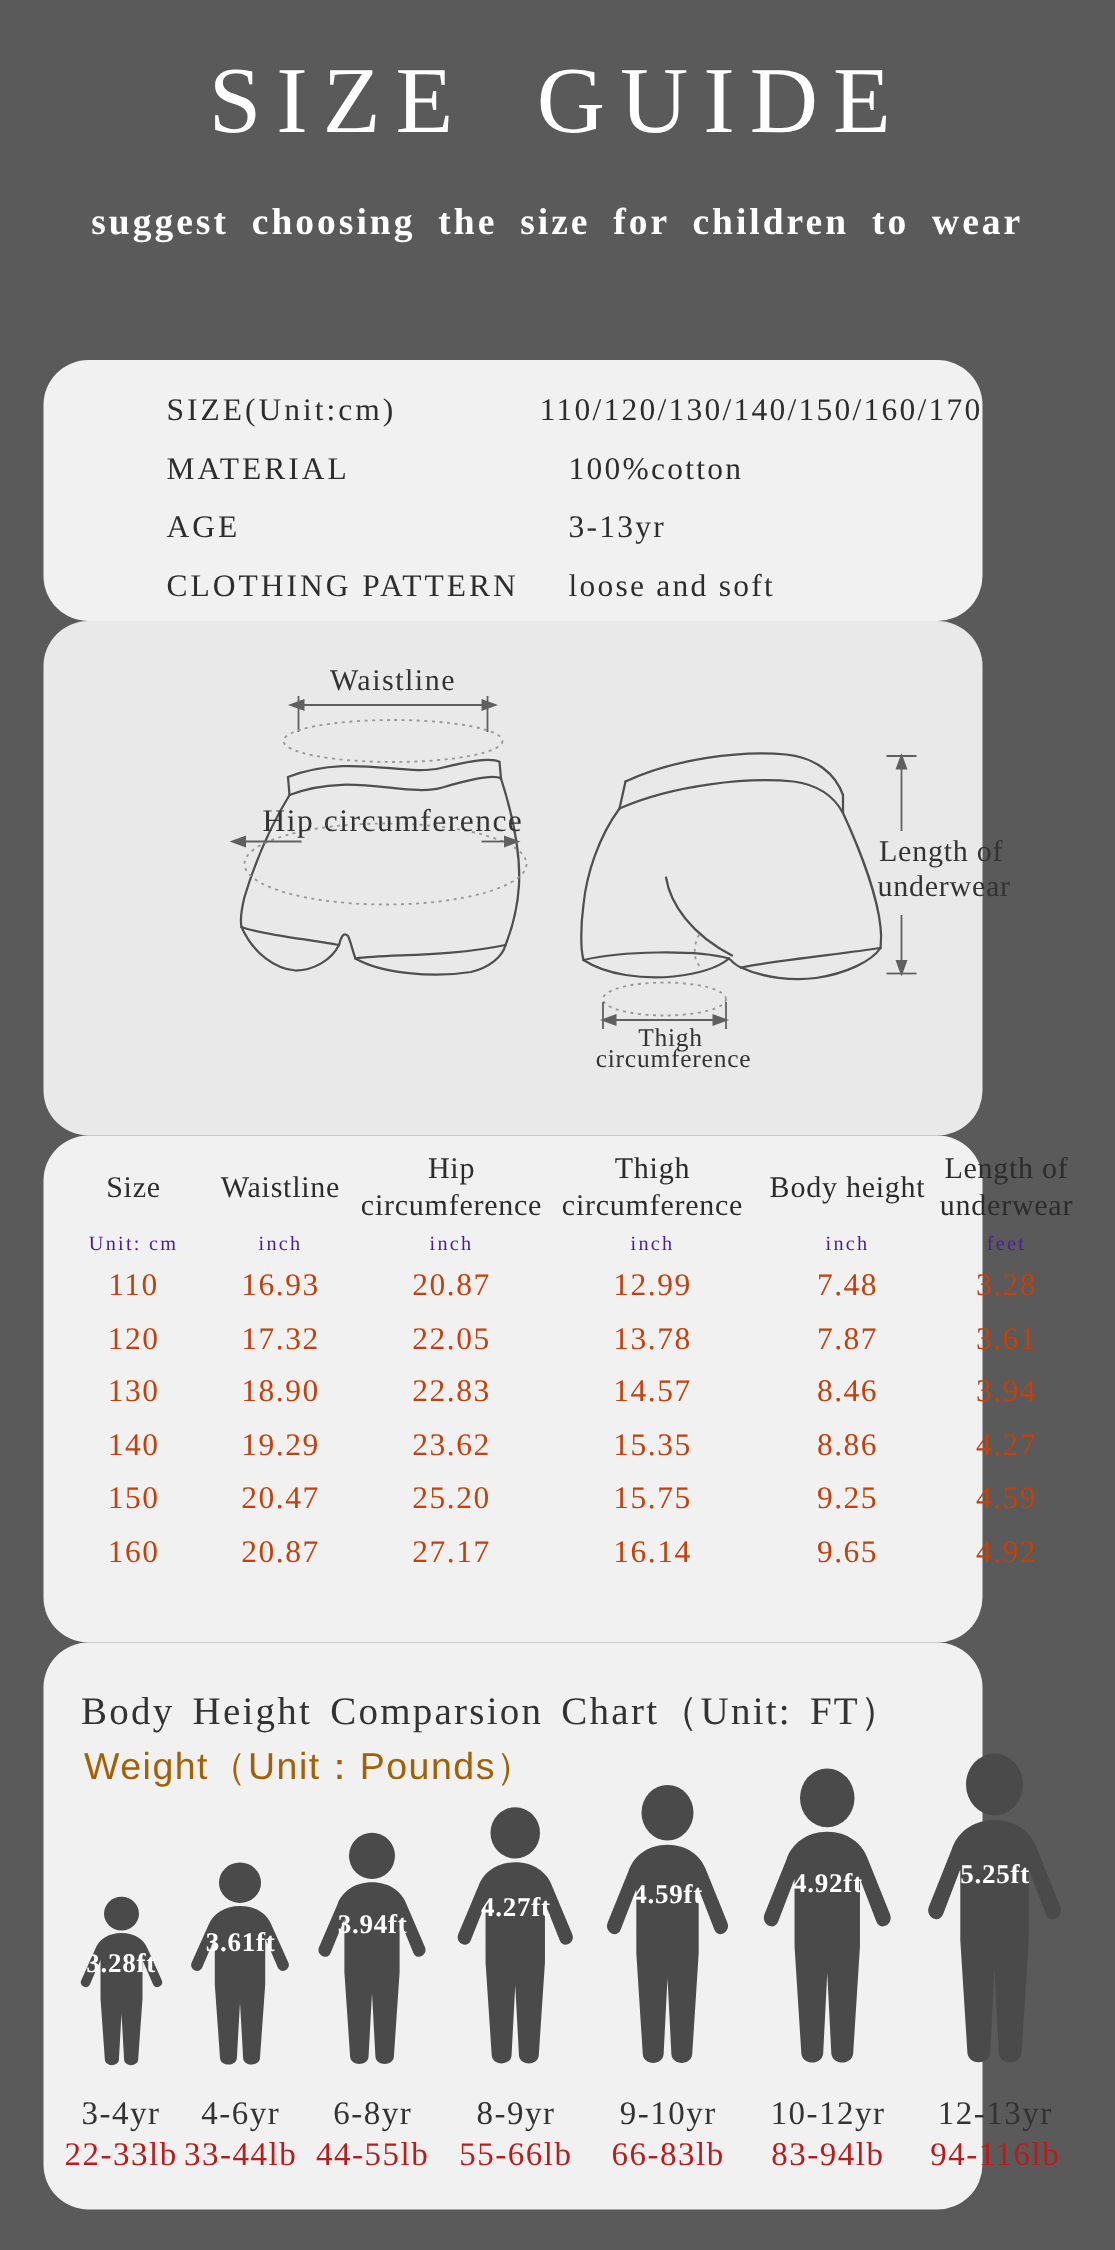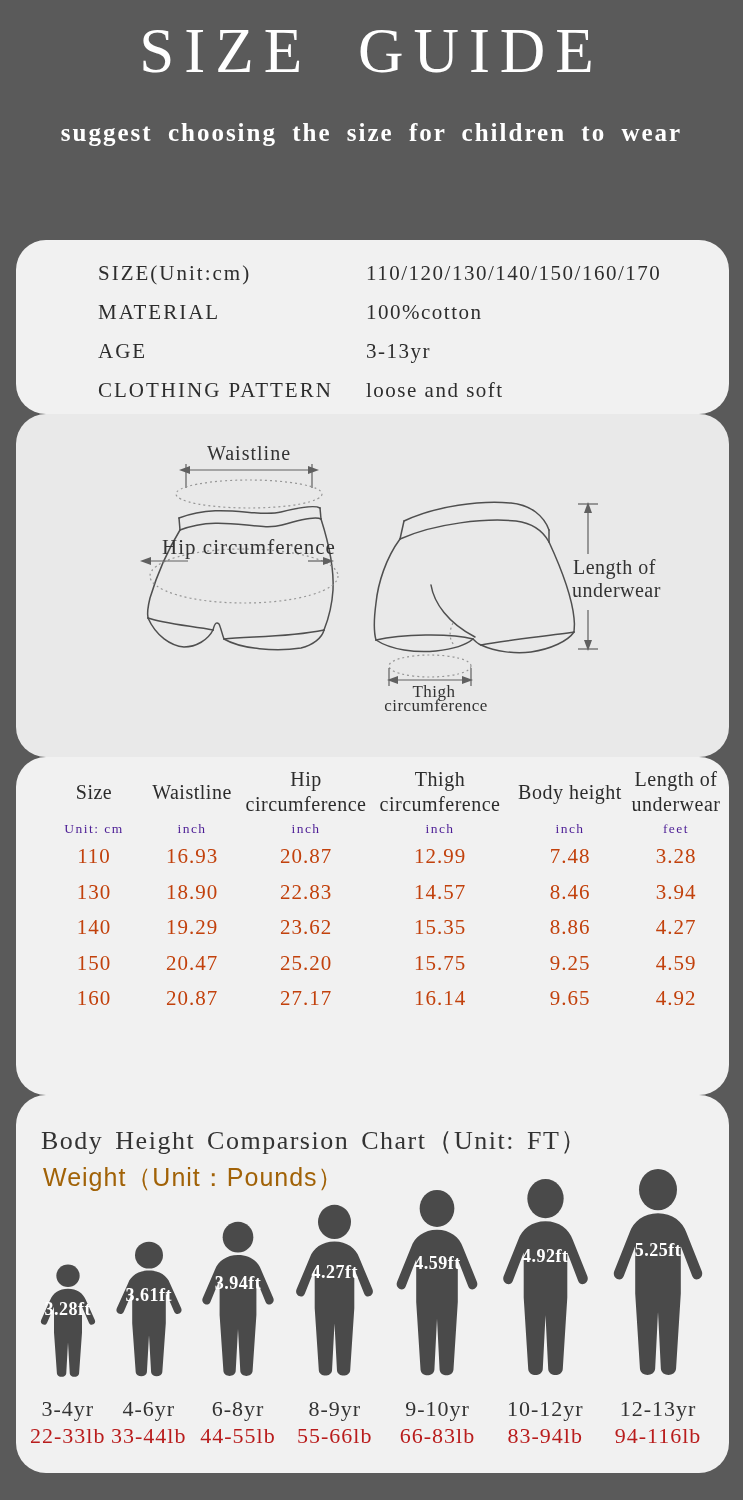--- a/index.html
+++ b/index.html
@@ -5,52 +5,52 @@
   * { margin:0; padding:0; box-sizing:border-box; }
   body {
     width:743px; height:1500px;
     background:#5a5a5a;
     font-family:"Liberation Serif", serif;
     overflow:hidden;
   }
   .page { position:relative; width:743px; height:1500px; }
 
   
-  .header { padding-top:20px; text-align:center; color:#ffffff; }
+  .header { padding-top:36px; text-align:center; color:#ffffff; }
   .title {
     font-size:63px; font-weight:400;
     letter-spacing:10px; word-spacing:20px; line-height:1;
   }
   .subtitle {
     margin-top:36px; font-size:25px; font-weight:700;
     letter-spacing:2px; word-spacing:7px;
   }
 
   
-  .cards { position:absolute; top:240px; left:16px; width:713px; }
+  .cards { position:absolute; top:240px; left:29px; width:626px; }
   .card { border-radius:30px; }
 
   
   .card-info { height:174px; background:#f1f1f1; padding:14px 0 0 82px; }
   .info-row { display:flex; align-items:center; height:39px; font-size:21px; color:#2d2d2d; }
   .info-label { width:268px; letter-spacing:2px; }
   .info-value { letter-spacing:1.5px; }
 
   
   .card-diagram { height:343px; background:#e9e9e9; position:relative; }
   .diagram-svg { display:block; width:713px; height:343px; }
   .diagram-svg text { font-family:"Liberation Serif", serif; fill:#333333; }
   .garment { fill:none; stroke:#4f4f4f; stroke-width:1.5; stroke-linecap:round; }
   .dotted { fill:none; stroke:#979797; stroke-width:1.2; stroke-dasharray:2 3; }
   .dim { stroke:#606060; stroke-width:1.2; }
   .dim-fill { fill:#606060; }
 
   
   .card-table { height:338px; background:#f1f1f1; padding-top:8px; }
-  .trow { display:grid; grid-template-columns:96px 100px 128px 140px 120px 92px; padding-left:30px; }
+  .trow { display:grid; grid-template-columns:96px 100px 128px 140px 120px 92px; padding-left:12px; }
   .th {
     height:54px; display:flex; align-items:center; justify-content:center;
     text-align:center; font-size:20px; line-height:1.25; color:#2c2c2c; letter-spacing:0.5px;
   }
   .tu {
     height:20px; display:flex; align-items:center; justify-content:center;
     font-size:13.5px; letter-spacing:1.5px; color:#4c1d95;
   }
   .td {
     height:35.5px; display:flex; align-items:center; justify-content:center;
@@ -200,20 +200,28 @@
       <div id="table-body">
           <div class="trow data-row">
             <div class="td">110</div>
             <div class="td">16.93</div>
             <div class="td">20.87</div>
             <div class="td">12.99</div>
             <div class="td">7.48</div>
             <div class="td">3.28</div>
           </div>
           <div class="trow data-row">
+            <div class="td">120</div>
+            <div class="td">17.32</div>
+            <div class="td">22.05</div>
+            <div class="td">13.78</div>
+            <div class="td">7.87</div>
+            <div class="td">3.61</div>
+          </div>
+          <div class="trow data-row">
             <div class="td">130</div>
             <div class="td">18.90</div>
             <div class="td">22.83</div>
             <div class="td">14.57</div>
             <div class="td">8.46</div>
             <div class="td">3.94</div>
           </div>
           <div class="trow data-row">
             <div class="td">140</div>
             <div class="td">19.29</div>

